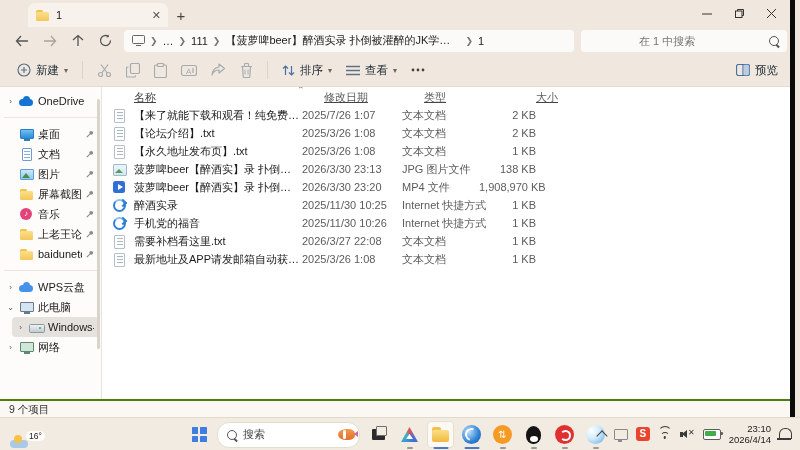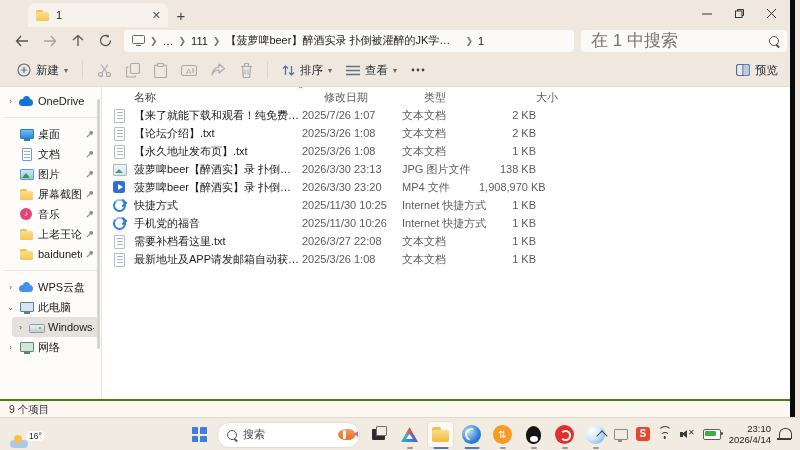--- a/index.html
+++ b/index.html
@@ -19,21 +19,21 @@
   .cap-btn{width:32px;height:25px;display:flex;align-items:center;justify-content:center;color:#333;}
 
   
   .addressbar{height:27px;display:flex;align-items:center;padding:0 8px;gap:1px;flex:none;}
   .nav-btn{width:27px;height:24px;display:flex;align-items:center;justify-content:center;border-radius:4px;}
   .crumb-pill{flex:1;height:22px;background:#fbfaf8;border-radius:4px;display:flex;align-items:center;padding:0 8px;gap:5px;margin:0 6px 0 4px;font-size:11px;color:#222;overflow:hidden;white-space:nowrap;}
   .crumb-sep{color:#777;font-size:9px;}
   .crumb{cursor:default;}
   .crumb-folder{max-width:235px;overflow:hidden;text-overflow:ellipsis;}
   .search-pill{width:190px;height:22px;background:#fbfaf8;border-radius:4px;display:flex;align-items:center;padding:0 8px;gap:6px;flex:none;}
-  .search-pill input{border:none;outline:none;background:transparent;flex:1;font-size:17px;color:#333;font-family:inherit;min-width:0;}
+  .search-pill input{border:none;outline:none;background:transparent;flex:1;font-size:11px;color:#333;font-family:inherit;min-width:0;margin-left:48px;}
 
   
   .toolbar{height:32px;display:flex;align-items:center;padding:0 10px;border-bottom:1px solid #e5ddd2;flex:none;}
   .tb-btn{display:flex;align-items:center;gap:5px;padding:0 7px;height:26px;border-radius:4px;color:#1f2a36;font-size:11.5px;white-space:nowrap;}
   .tb-ico{display:flex;align-items:center;justify-content:center;}
   .dim{opacity:.55;}
   .tb-sep{width:1px;height:18px;background:#ddd4c9;margin:0 7px;flex:none;}
   .tb-spacer{flex:1;}
   .chev{font-size:8px;color:#666;}
 
@@ -44,21 +44,21 @@
   .side-item.selected{background:#e5e1dc;}
   .side-chev{width:9px;font-size:8px;color:#555;text-align:center;flex:none;}
   .side-label{overflow:hidden;text-overflow:clip;}
   .side-pin{margin-left:auto;flex:none;display:flex;}
   .side-div{height:1px;background:#eae5de;margin:6px 4px;}
   .side-scroll{position:absolute;right:1px;top:12px;width:3px;height:250px;background:#d9d3cb;border-radius:2px;}
 
   .main{flex:1;display:flex;flex-direction:column;padding-top:1px;position:relative;}
   .sort-asc{position:absolute;left:195px;top:-2px;font-size:9px;color:#777;}
   .cols,.frow{display:flex;height:18px;align-items:center;font-size:11px;}
-  .cols{color:#444;}
+  .cols{color:#444;text-decoration:underline;}
   .h-name{width:190px;padding-left:32px;flex:none;}
   .c-name{width:190px;flex:none;display:flex;align-items:center;gap:7px;padding-left:10px;overflow:hidden;white-space:nowrap;color:#1b1b1b;}
   .c-name span.fname{overflow:hidden;text-overflow:ellipsis;}
   .c-date{width:100px;flex:none;color:#5c5c5c;white-space:nowrap;}
   .c-type{width:77px;flex:none;color:#5c5c5c;white-space:nowrap;}
   .c-size{width:57px;flex:none;text-align:right;color:#5c5c5c;white-space:nowrap;}
 
   
   .statusbar{height:17px;display:flex;align-items:center;padding:0 9px;font-size:10.5px;color:#333;background:#fbf8f4;border-top:2px solid #4d7c0f;flex:none;}
 
@@ -488,21 +488,21 @@
                 <span class="fi fi-mp4"></span>
                 <span class="fname">菠萝啤beer【醉酒实】录 扑倒被灌醉的JK学妹 ...</span>
               </span>
     <span class="c-date">2026/3/30 23:20</span>
     <span class="c-type">MP4 文件</span>
     <span class="c-size">1,908,970 KB</span>
   </div>
             <div class="frow">
     <span class="c-name">
                 <span class="fi fi-url"></span>
-                <span class="fname">快捷方式</span>
+                <span class="fname">醉酒实录</span>
               </span>
     <span class="c-date">2025/11/30 10:25</span>
     <span class="c-type">Internet 快捷方式</span>
     <span class="c-size">1 KB</span>
   </div>
             <div class="frow">
     <span class="c-name">
                 <span class="fi fi-url"></span>
                 <span class="fname">手机党的福音</span>
               </span>

